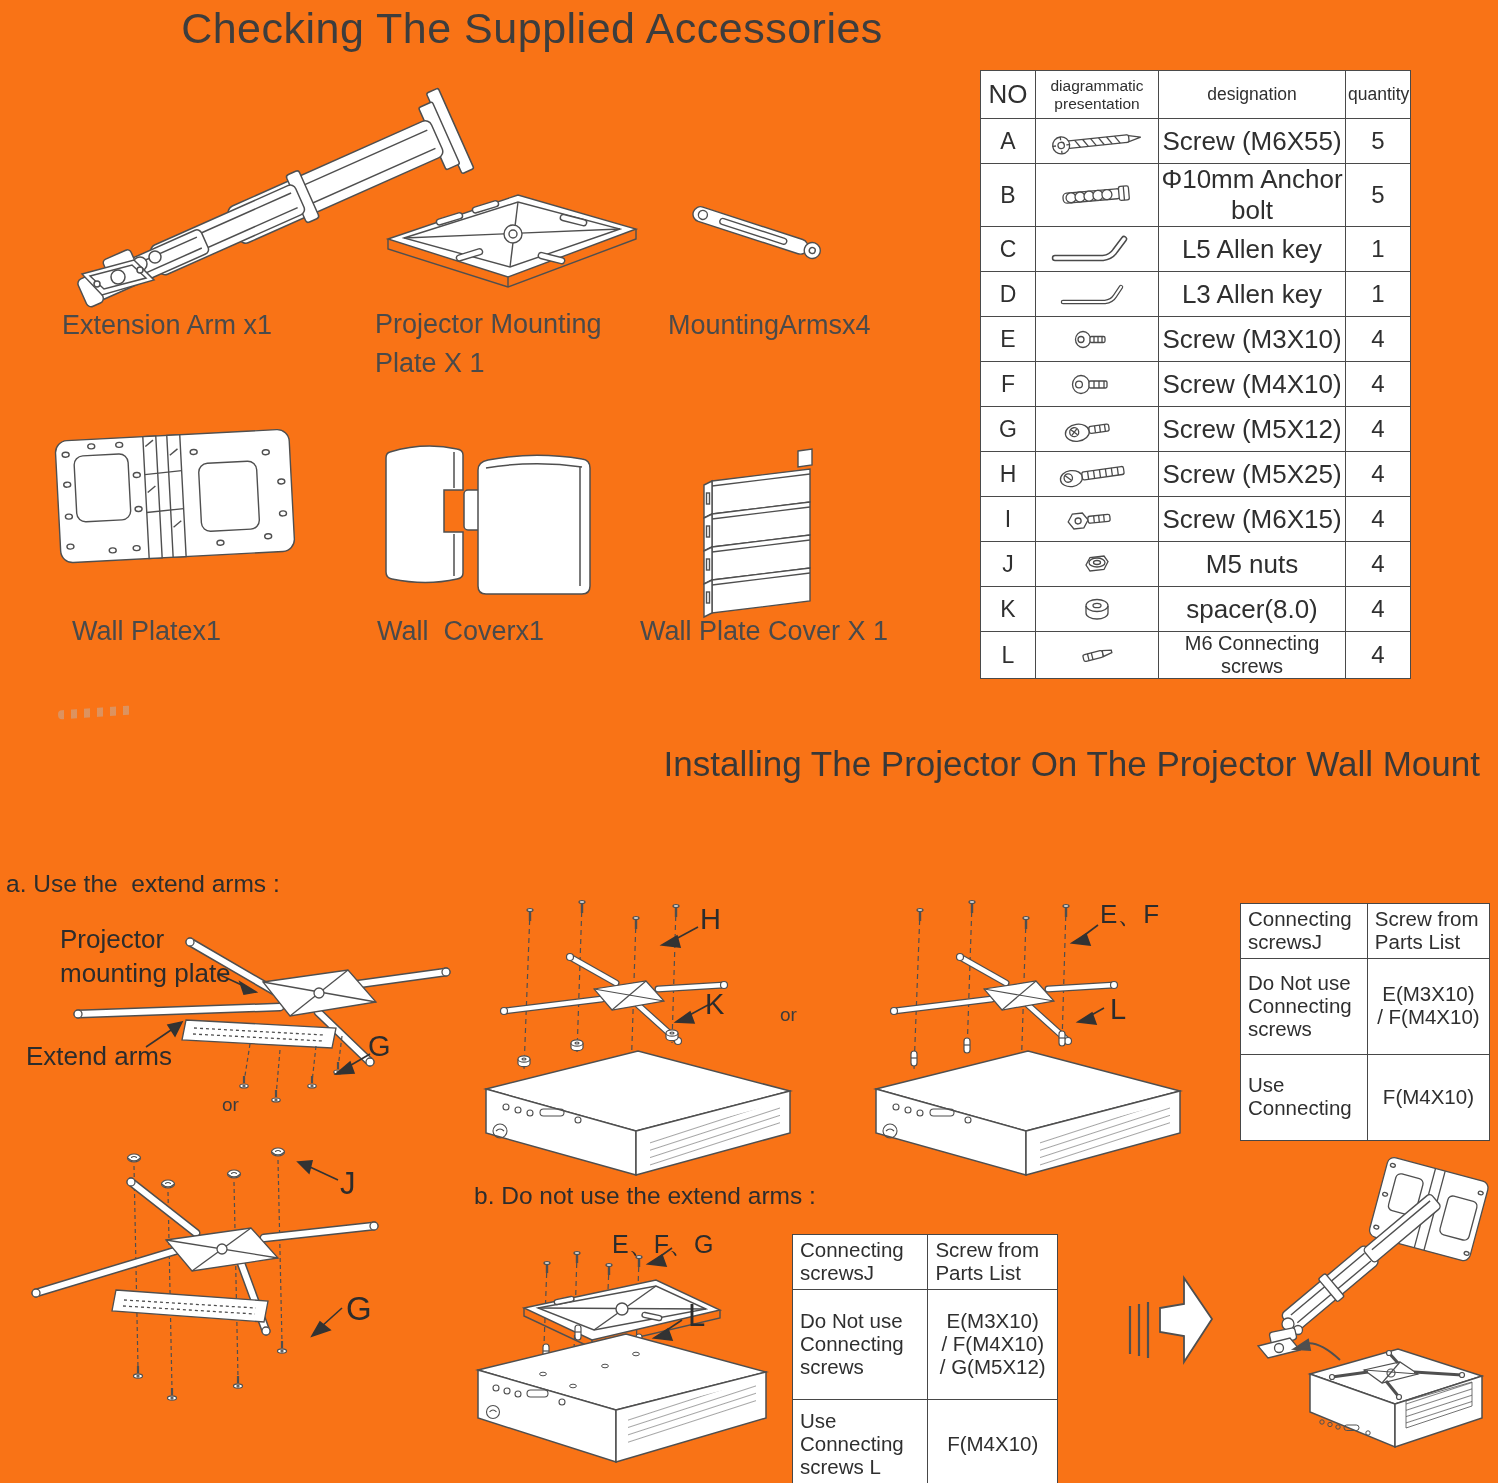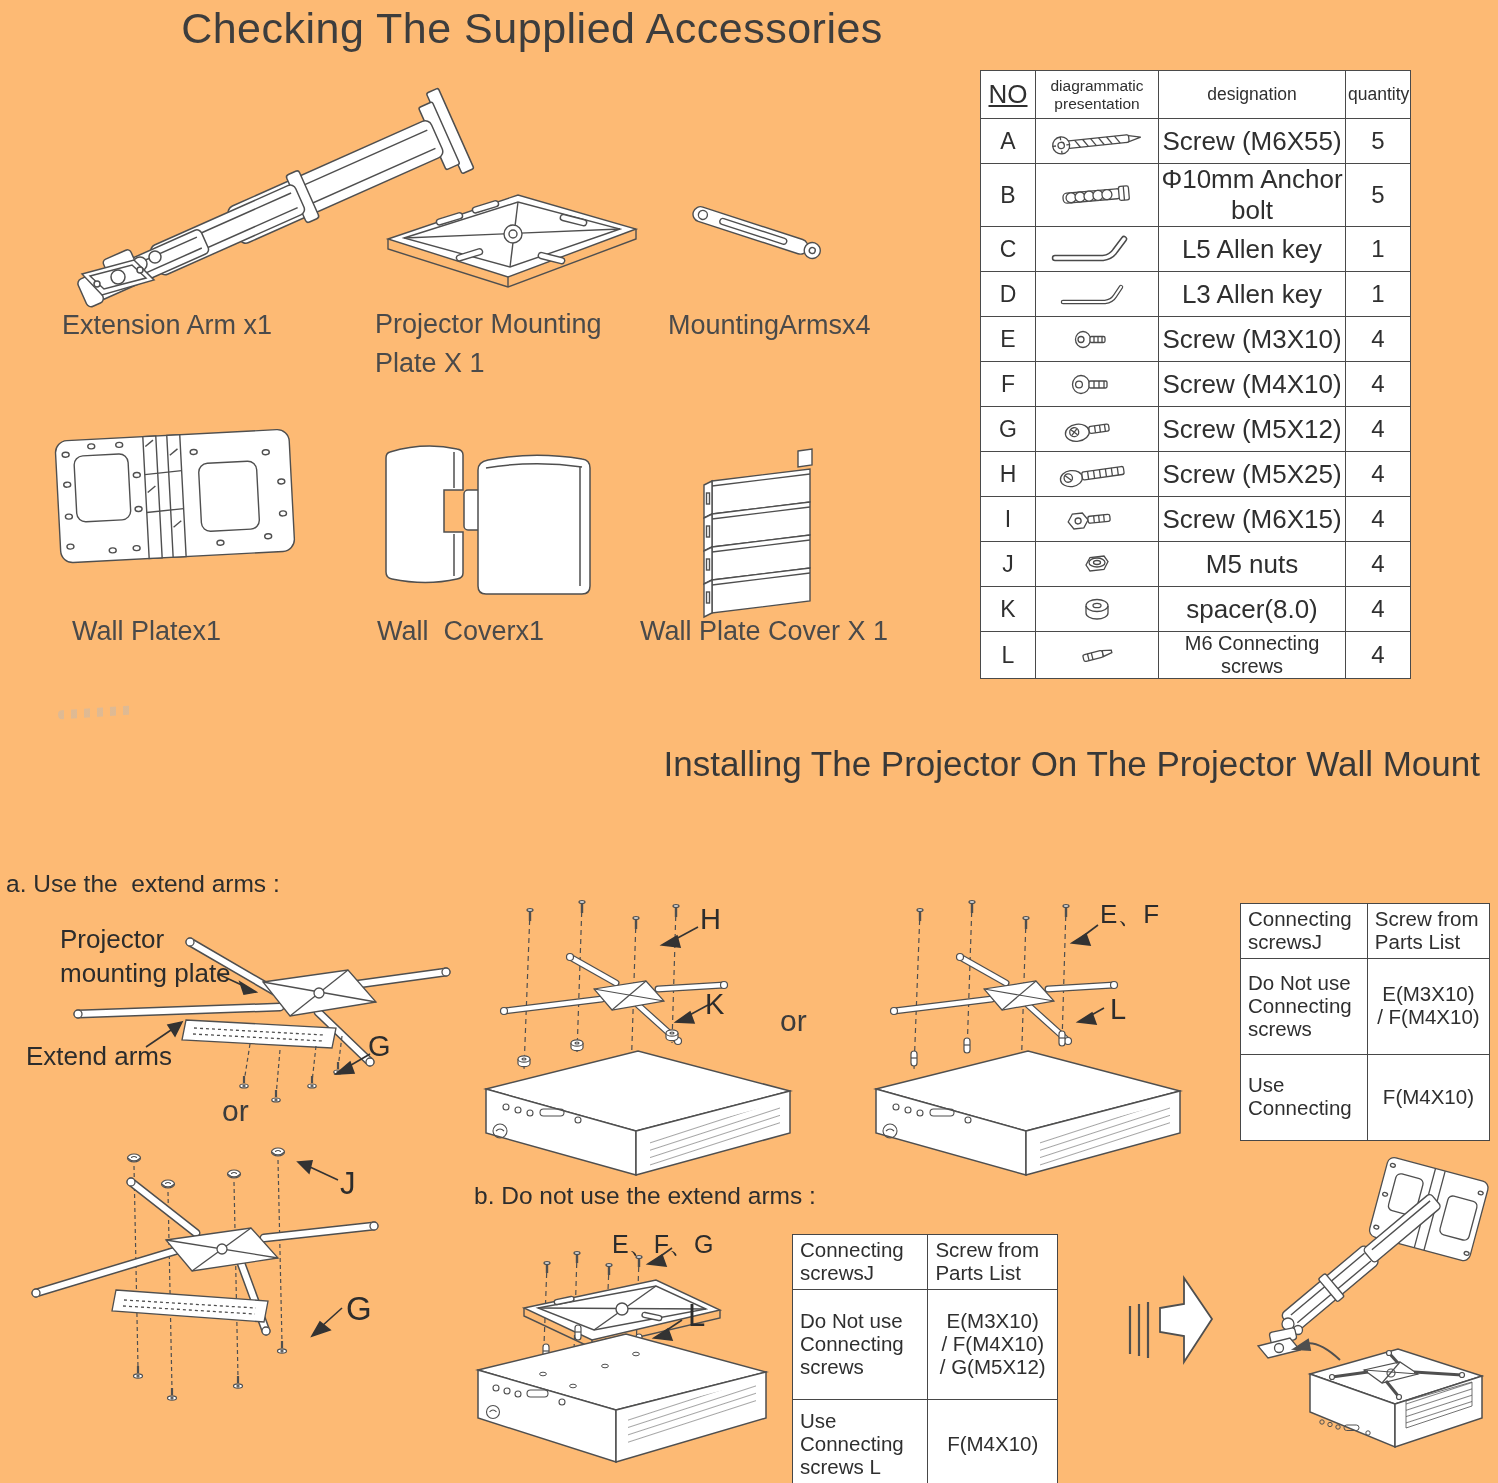--- a/index.html
+++ b/index.html
@@ -1,32 +1,32 @@
 <!DOCTYPE html>
 <html><head>
 <meta charset="utf-8">
 <style>
   html,body{margin:0;padding:0;background:#fff;}
-  #canvas{position:relative;width:1498px;height:1483px;background:#fdba74;overflow:hidden;
+  #canvas{position:relative;width:1498px;height:1483px;background:#f97316;overflow:hidden;
           font-family:"Liberation Sans","DejaVu Sans",sans-serif;color:#2f2f2f;}
   .abs{position:absolute;}
   .pre{white-space:pre-wrap;}
   .title1{font-size:43px;color:#3d3d3d;letter-spacing:.5px;text-align:center;font-weight:400;}
   .title2{font-size:35px;color:#383838;text-align:center;font-weight:400;}
   .step{font-size:24.5px;color:#2d2d2d;}
   .caption{font-size:27px;color:#4a4a4a;line-height:1.45;}
   .callout{font-size:26px;color:#2c2c2c;line-height:1.3;}
   .letter{font-size:29px;color:#2c2c2c;}
-  .orlbl{font-size:30px;color:#3c3c3c;}
+  .orlbl{font-size:19px;color:#3c3c3c;}
   
   table{border-collapse:collapse;background:#fff;}
   .ptable{width:414px;table-layout:fixed;}
   .ptable th,.ptable td{border:1.7px solid #4a4a4a;text-align:center;vertical-align:middle;padding:0 2px;overflow:hidden;}
   .ptable th{font-weight:400;}
-  .th-no{width:50px;font-size:26px;text-decoration:underline;}
+  .th-no{width:50px;font-size:26px;}
   .th-pres{width:118px;font-size:15.5px;line-height:1.1;}
   .th-des{width:182px;font-size:17.5px;}
   .th-qty{width:60px;font-size:17.5px;}
   .ptable tr{height:45px;}
   .ptable tr.hrow{height:48px;}
   .td-no{font-size:23px;}
   .td-des{font-size:26px;}
   .ptable tr:last-child .td-des{font-size:20px;}
   .td-qty{font-size:24px;}
   .picon svg{display:block;margin:0 auto;}

